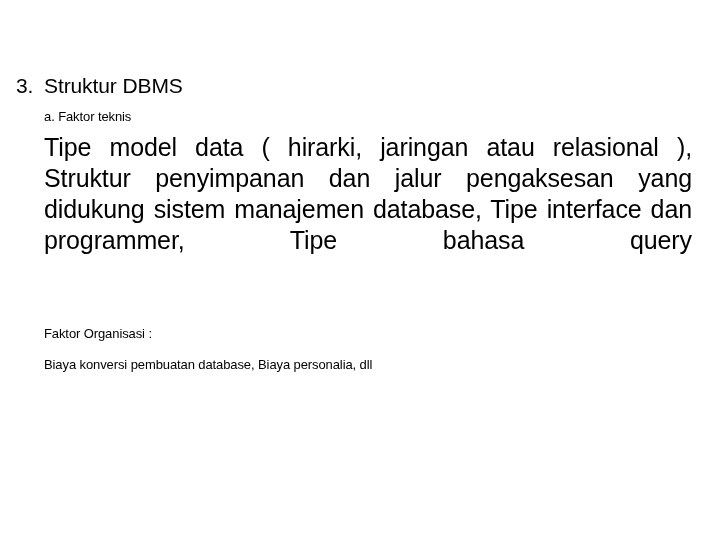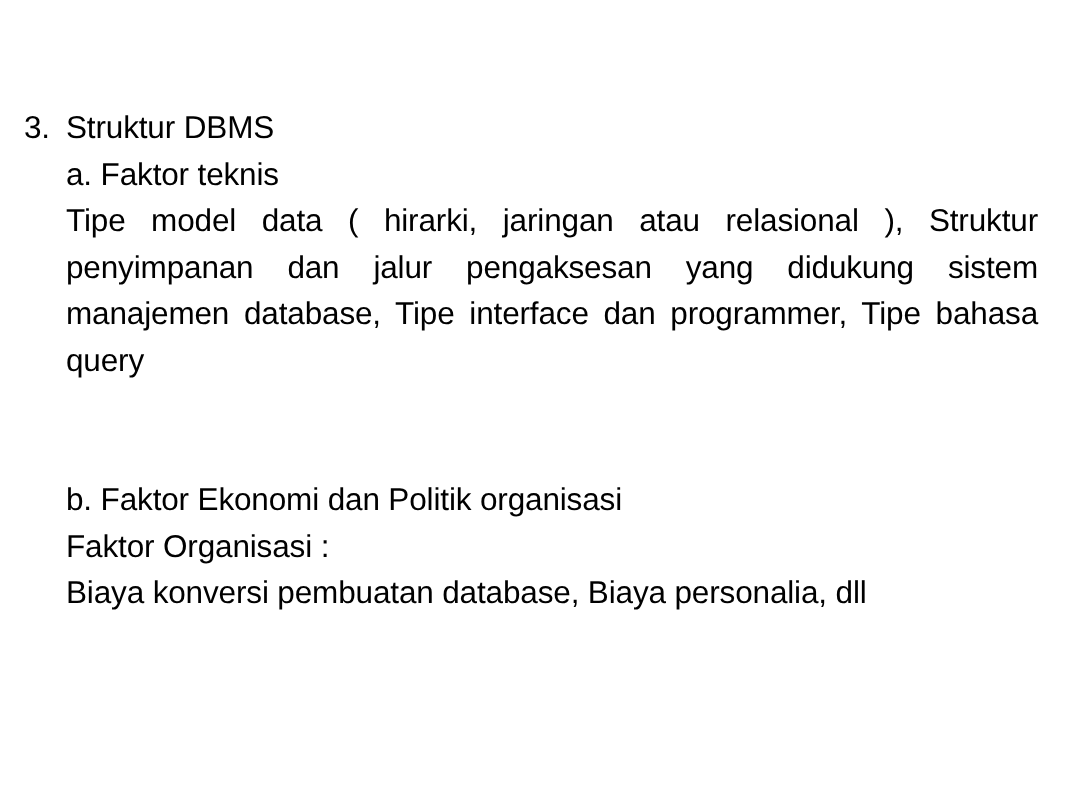--- a/index.html
+++ b/index.html
@@ -45,33 +45,33 @@
     left: 16px;
     top: 0;
     font-size: 21px;
     line-height: 31px;
   }
 
   
   .body-line {
     margin: 0;
     padding: 0 28px 0 44px;
-    font-size: 21px;
+    font-size: 13px;
     line-height: 31px;
     letter-spacing: -0.1px;
     white-space: nowrap;
   }
 
   
   .justified-para {
     margin: 0;
     padding: 0;
     width: 648px;
     margin-left: 44px;
-    font-size: 21px;
+    font-size: 25px;
     line-height: 31px;
     letter-spacing: -0.1px;
     text-align: justify;
     text-justify: inter-word;
   }
   .justified-para::after {
     content: "";
     display: inline-block;
     width: 100%;
     height: 0;
@@ -94,21 +94,20 @@
       <span class="marker">3.</span><span>Struktur DBMS</span>
     </p>
 
     <p class="body-line">a. Faktor teknis</p>
 
 
     <p class="justified-para">Tipe model data ( hirarki, jaringan atau relasional ), Struktur penyimpanan dan jalur pengaksesan yang didukung sistem manajemen database, Tipe interface dan programmer, Tipe bahasa query</p>
 
     <div class="spacer-line"></div>
 
-    <p class="body-line">b. Faktor Ekonomi dan Politik organisasi</p>
 
 
     <p class="body-line">Faktor Organisasi :</p>
 
     <p class="body-line">Biaya konversi pembuatan database, Biaya personalia, dll</p>
 
   </div>
 
 </div>
 

